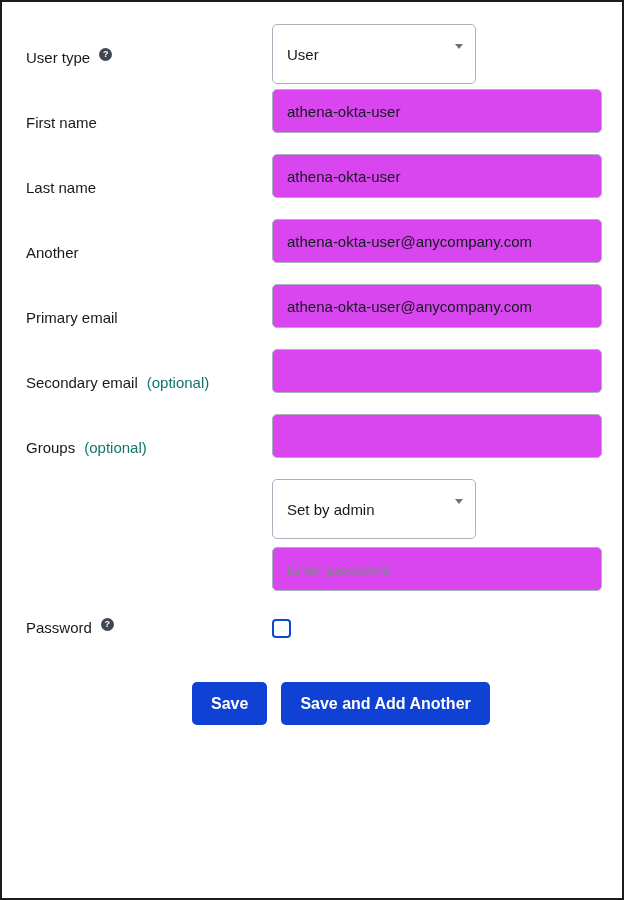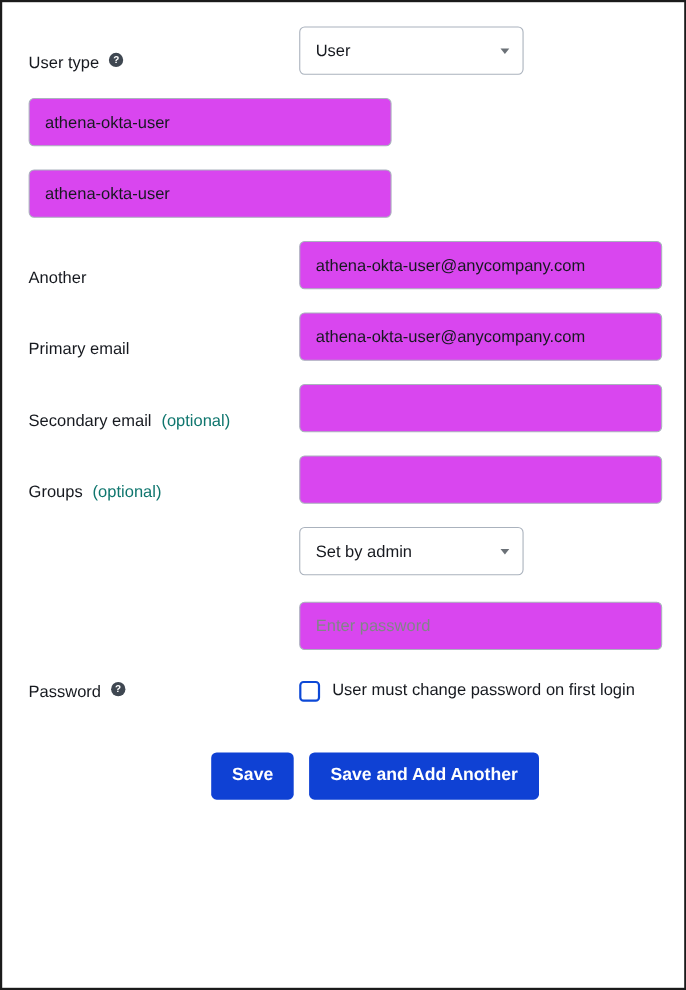--- a/index.html
+++ b/index.html
@@ -95,21 +95,21 @@
 
   
   .select-wrap {
     position: relative;
     width: 204px;
     height: 44px;
   }
   .select-box {
     box-sizing: border-box;
     width: 204px;
-    height: 44px;
+    height: 60px;
     border: 1px solid #aab2bd;
     border-radius: 5px;
     background: #ffffff;
     font-size: 15px;
     color: #16191f;
     padding: 0 30px 0 14px;
     display: flex;
     align-items: center;
     cursor: pointer;
   }
@@ -199,26 +199,32 @@
     </div>
     <div class="control-col">
       <div class="select-wrap">
         <div class="select-box">User</div>
         <span class="select-caret"></span>
       </div>
     </div>
   </div>
 
   <div class="form-row">
+    <div class="label-col">
+      <span class="field-label">First name</span>
+    </div>
     <div class="control-col">
       <input class="text-input" type="text" value="athena-okta-user" style="">
     </div>
   </div>
 
   <div class="form-row">
+    <div class="label-col">
+      <span class="field-label">Last name</span>
+    </div>
     <div class="control-col">
       <input class="text-input" type="text" value="athena-okta-user" style="">
     </div>
   </div>
 
   <div class="form-row">
     <div class="label-col">
       <span class="field-label">Another</span>
     </div>
     <div class="control-col">
@@ -261,21 +267,20 @@
       <span class="help-icon">?</span>
     </div>
     <div class="control-col pw-stack">
       <div class="select-wrap">
         <div class="select-box">Set by admin</div>
         <span class="select-caret"></span>
       </div>
       <input class="text-input" type="text" placeholder="Enter password" style="">
       <div class="checkbox-row">
         <span class="checkbox"></span>
-        <span class="checkbox-label">User must change password on first login</span>
       </div>
     </div>
   </div>
 
   <div class="actions">
     <button class="btn-primary">Save</button>
     <button class="btn-primary">Save and Add Another</button>
   </div>
 
 </div>

